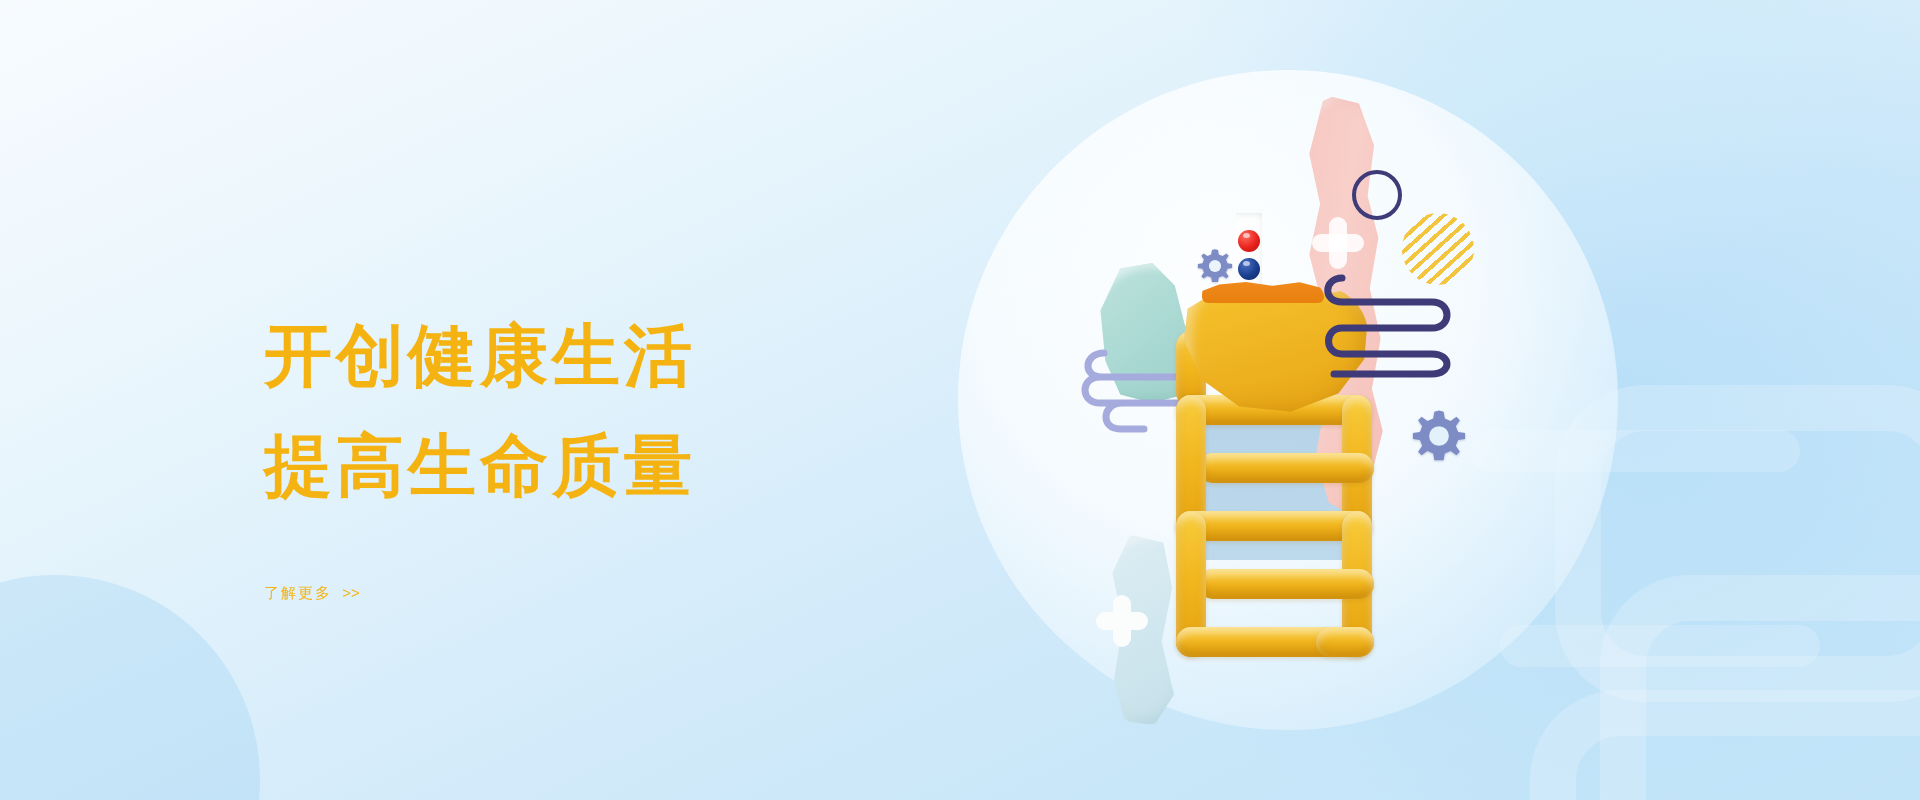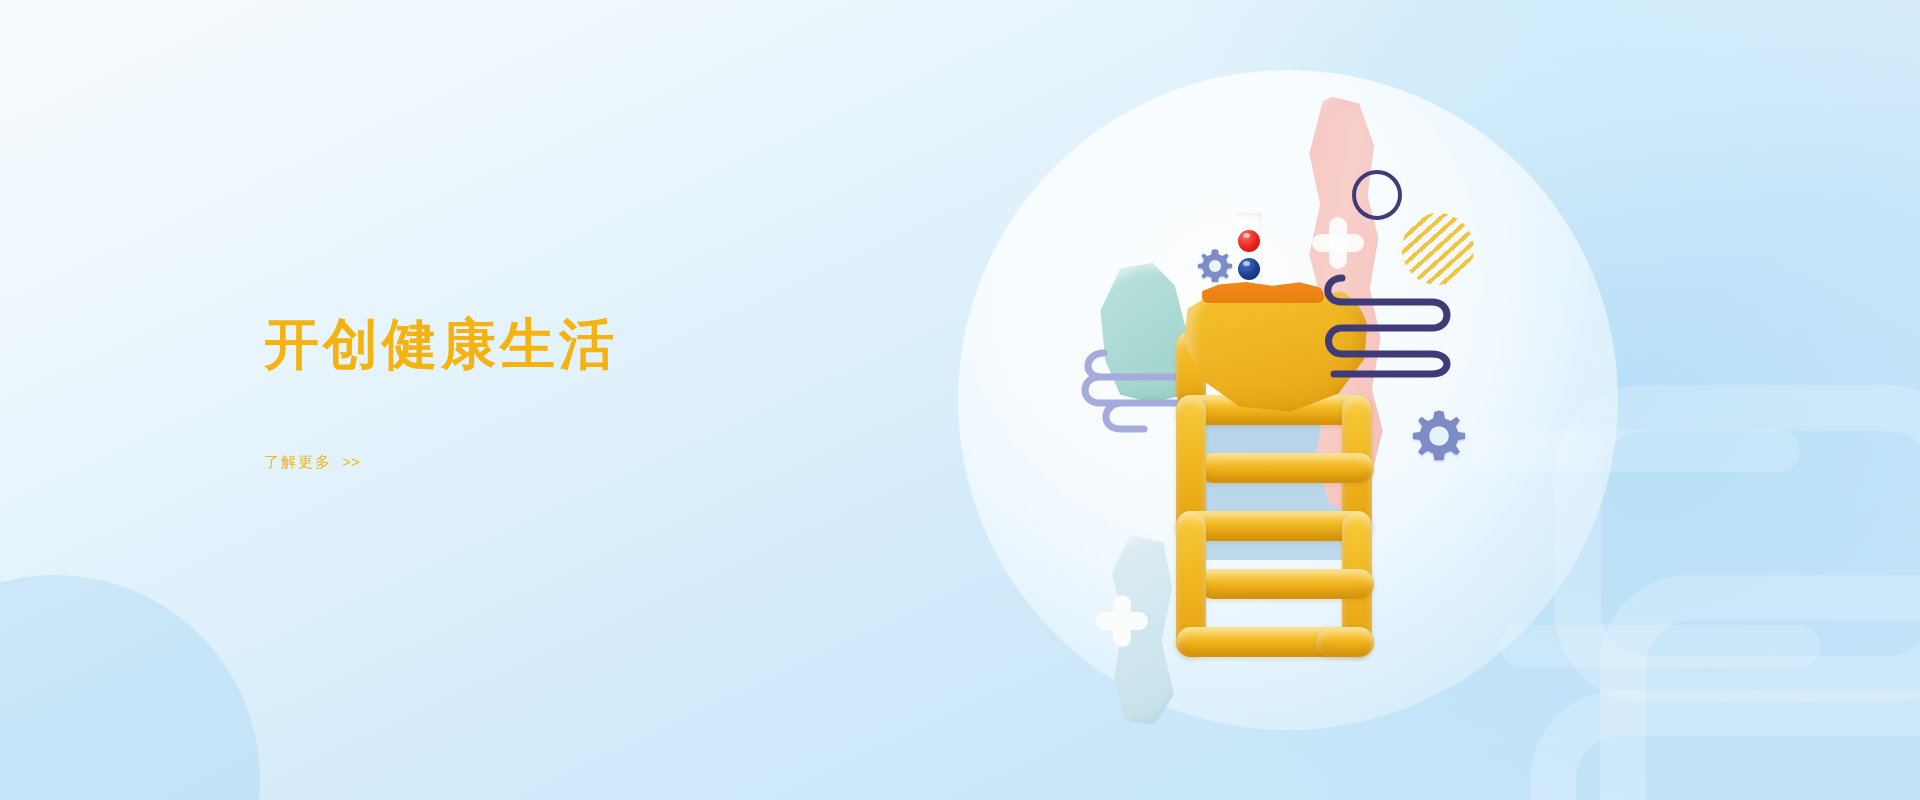--- a/index.html
+++ b/index.html
@@ -95,21 +95,21 @@
 
   
   .copy {
     position: absolute;
     left: 264px;
     top: 300px;
     width: 620px;
   }
   .headline {
     color: #f5b312;
-    font-size: 55px;
+    font-size: 68px;
     font-weight: bold;
     letter-spacing: 4px;
     line-height: 1.62;
     margin: 0;
     white-space: nowrap;
   }
   .cta {
     display: inline-block;
     margin-top: 64px;
     color: #f5b312;
@@ -321,20 +321,21 @@
     <div class="wm wm-b"></div>
     <div class="wm wm-c"></div>
     <div class="wm-line wm-l1"></div>
     <div class="wm-line wm-l2"></div>
   </div>
 
   <div class="hero-ellipse"></div>
 
   <div class="copy">
     <h1 class="headline">开创健康生活</h1>
+    <h1 class="headline">提高生命质量</h1>
     <a class="cta" href="#">
       <span>了解更多</span>
       <span class="chev">&gt;&gt;</span>
     </a>
   </div>
 
   <div class="illus">
 
     <div class="teal-organ"></div>
 

